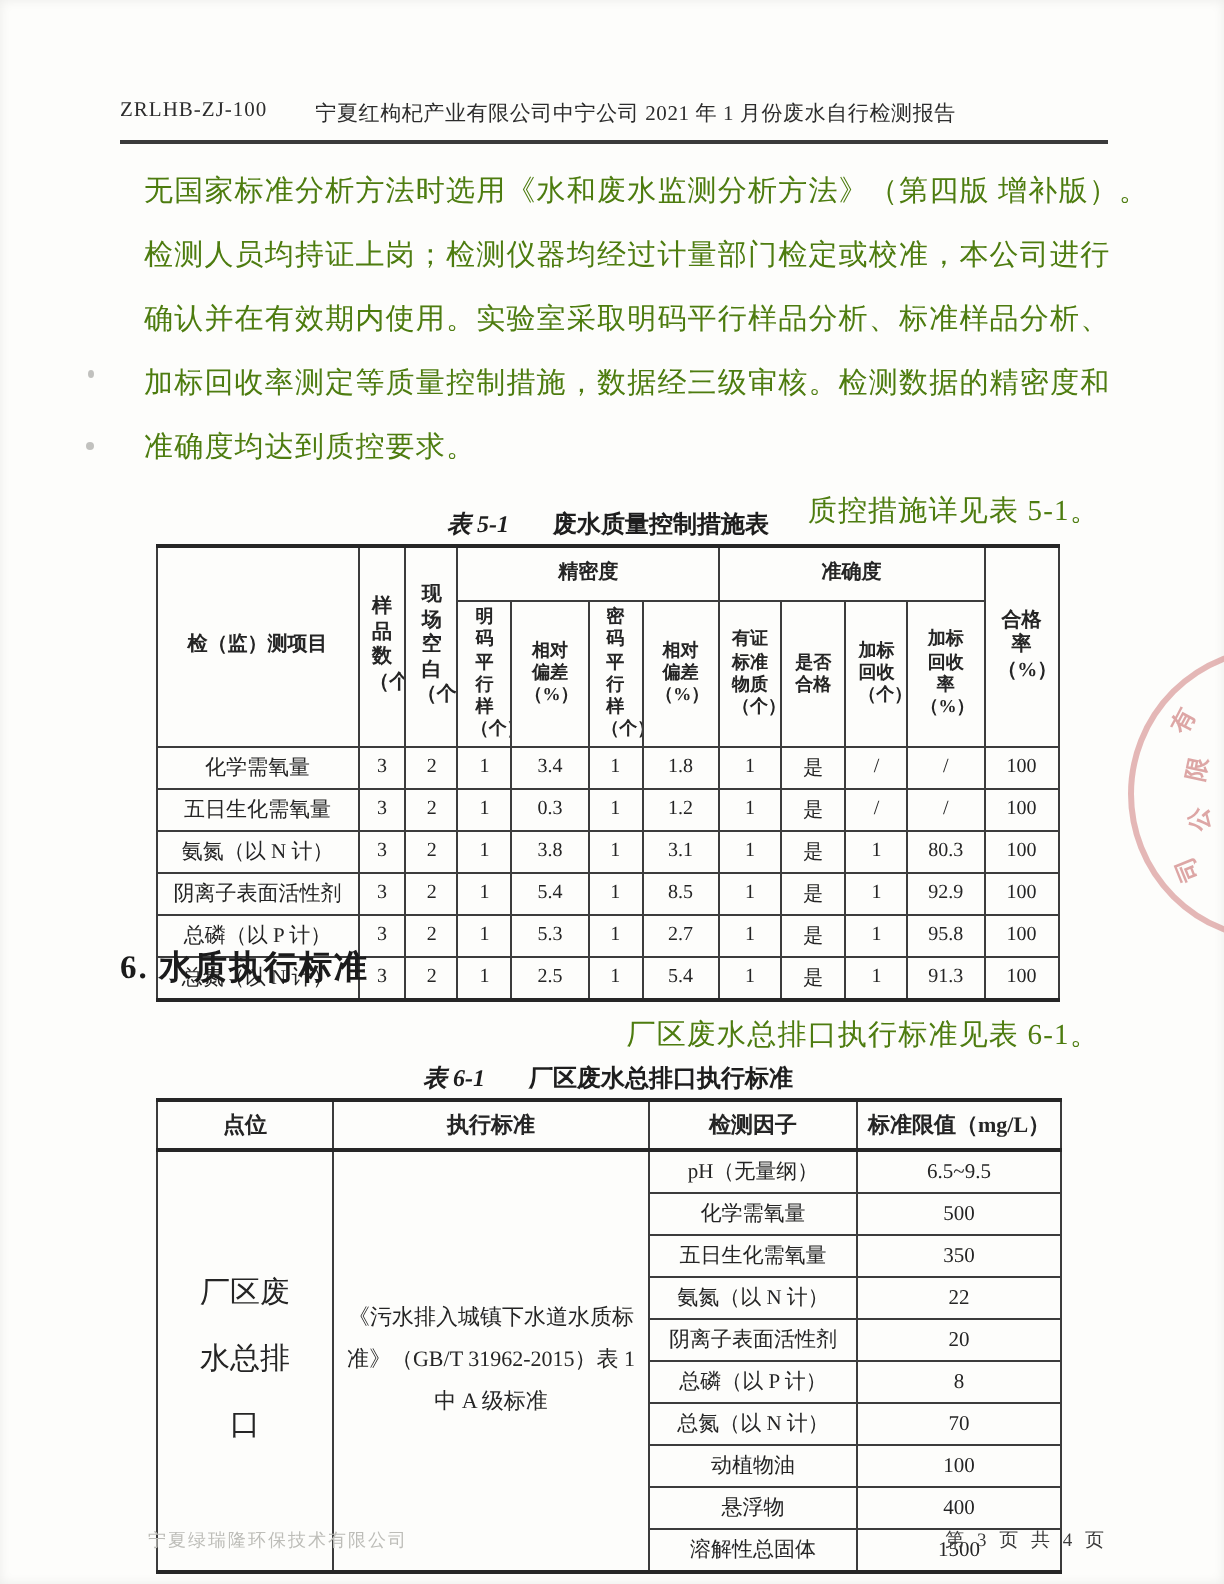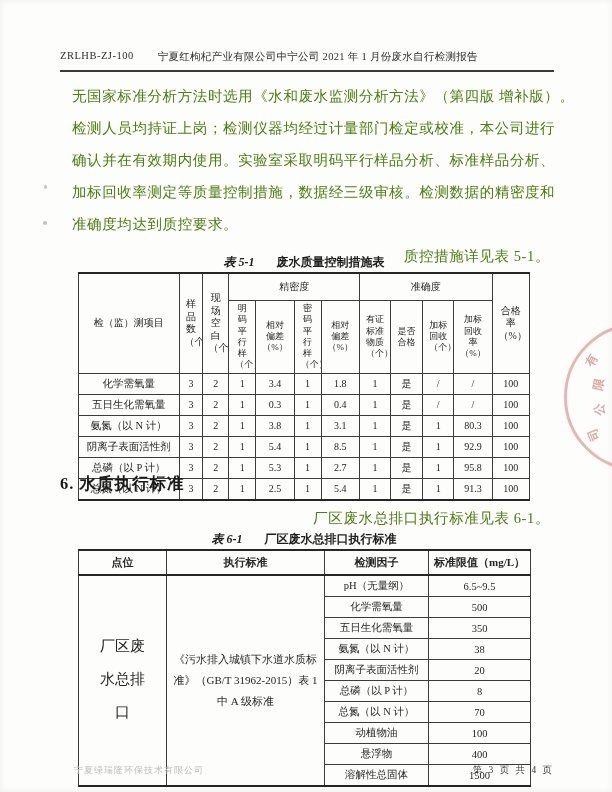--- a/index.html
+++ b/index.html
@@ -20,21 +20,21 @@
   .indent{text-indent:2em;text-align:right;}
   
   .tcap{position:absolute;left:78px;width:452px;text-align:center;font-size:12px;font-weight:bold;color:#1e1e1e;}
   .tcap .lbl{margin-right:22px;font-style:italic;}
   .sec-h{position:absolute;left:60px;font-size:16.5px;font-weight:bold;color:#1b1b1b;letter-spacing:1px;}
   
   table{border-collapse:collapse;table-layout:fixed;position:absolute;left:78px;width:452px;
         border-top:2px solid #262626;border-bottom:2px solid #262626;}
   th,td{border:1px solid #3c3c3c;text-align:center;vertical-align:middle;padding:1px 2px;
         color:#252525;overflow:hidden;}
-  .t5 th{font-size:9px;font-weight:normal;line-height:1.2;}
+  .t5 th{font-size:9px;font-weight:bold;line-height:1.2;}
   .t5 thead tr:first-child th{height:24px;font-size:10px;}
   .t5 thead tr:last-child th{height:48px;}
   .t5 .vcell{padding:2px 5px;word-break:break-all;line-height:1.25;}
   .t5 .wrapcell{word-break:break-all;padding:2px 6px;line-height:1.25;}
   .t5 tbody td{height:18px;font-size:10px;}
   .t5 tbody td.c-label{font-size:10.5px;}
   .t6 thead th{height:21px;font-size:11px;font-weight:600;border-bottom:2px solid #262626;}
   .t6 tbody td{height:18px;font-size:10.5px;}
   .t6 .site-cell{font-size:15px;padding:0 18px;line-height:2.2;word-break:break-all;font-family:Liberation Mono, monospace;}
   .t6 .std-cell{font-size:11px;line-height:1.9;padding:0 5px;}
@@ -125,21 +125,21 @@
           <td>/</td>
           <td>100</td>
         </tr>
         <tr>
           <td class="c-label">五日生化需氧量</td>
           <td>3</td>
           <td>2</td>
           <td>1</td>
           <td>0.3</td>
           <td>1</td>
-          <td>0.4</td>
+          <td>1.2</td>
           <td>1</td>
           <td>是</td>
           <td>/</td>
           <td>/</td>
           <td>100</td>
         </tr>
         <tr>
           <td class="c-label">氨氮（以 N 计）</td>
           <td>3</td>
           <td>2</td>
@@ -232,21 +232,21 @@
     <tr>
           <td class="c-label">化学需氧量</td>
           <td>500</td>
         </tr>
         <tr>
           <td class="c-label">五日生化需氧量</td>
           <td>350</td>
         </tr>
         <tr>
           <td class="c-label">氨氮（以 N 计）</td>
-          <td>38</td>
+          <td>22</td>
         </tr>
         <tr>
           <td class="c-label">阴离子表面活性剂</td>
           <td>20</td>
         </tr>
         <tr>
           <td class="c-label">总磷（以 P 计）</td>
           <td>8</td>
         </tr>
         <tr>

